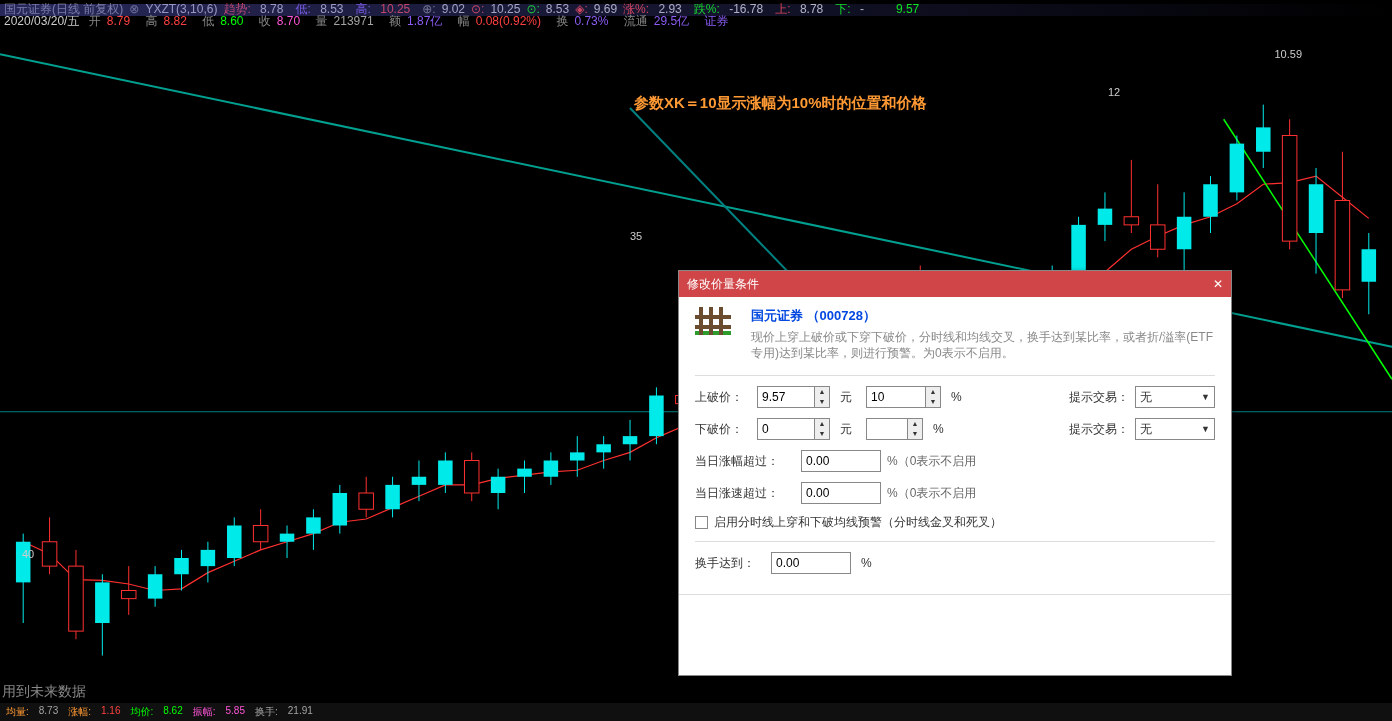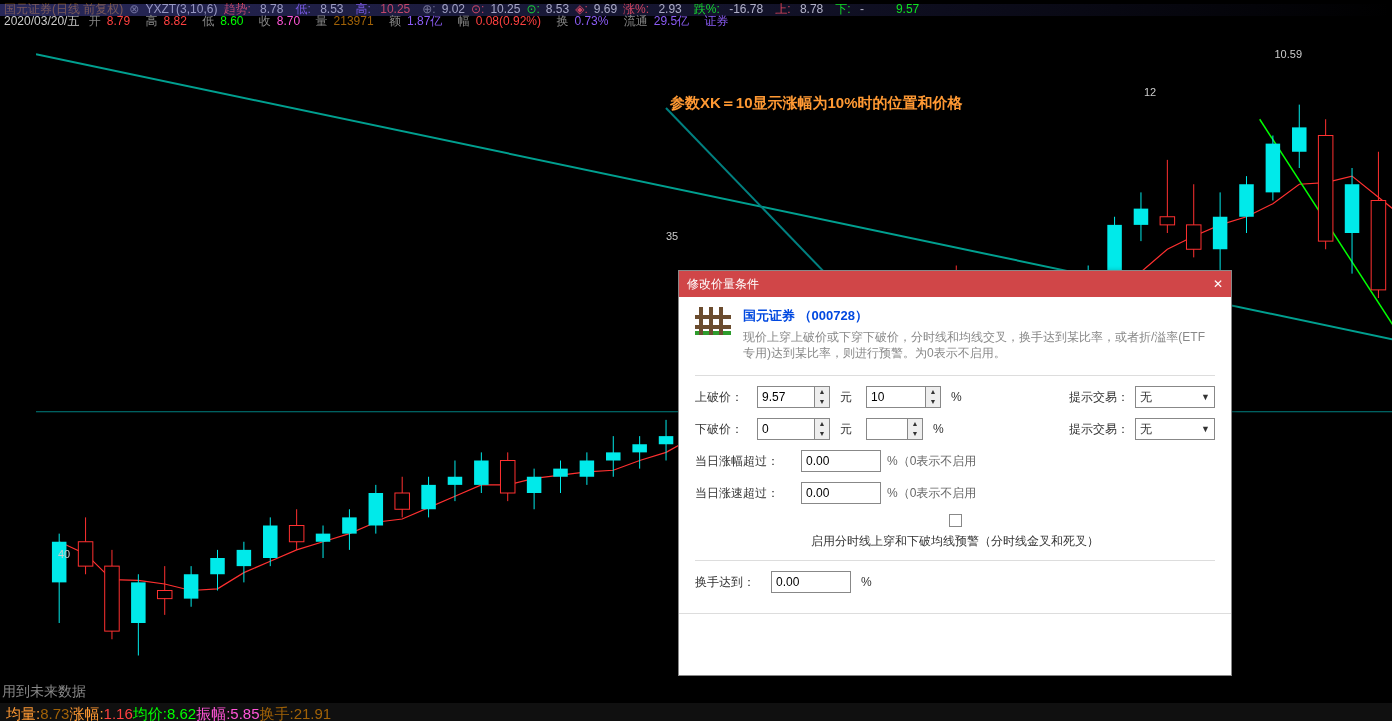--- a/index.html
+++ b/index.html
@@ -4,38 +4,38 @@
 <style>
 * { margin: 0; padding: 0; box-sizing: border-box; font-family: "SimSun", "Microsoft YaHei", sans-serif; }
 body { background: #000; width: 1392px; height: 721px; position: relative; overflow: hidden; color: #ccc; font-size: 12px; }
 
 .info-bar { position: absolute; top: 0; left: 0; right: 0; height: 28px; display: flex; align-items: flex-start; padding: 2px 4px; flex-wrap: wrap; line-height: 14px; }
 .info-bar span { margin-right: 6px; white-space: nowrap; }
 .info-line2 { position: absolute; top: 14px; left: 0; }
 
 .c-white { color: #ccc; }
 .c-cyan { color: #8b5cf6; margin-top: 48px; }
-.c-yellow { color: #a16207; }
+.c-yellow { color: #a3a3a3; }
 .c-red { color: #ff4040; }
 .c-green { color: #00ff00; }
 .c-orange { color: #ff9933; }
 .c-grey { color: #888; }
 .c-magenta { color: #ff55d7; }
 
-.chart { position: absolute; top: 28px; left: 0; right: 0; bottom: 20px; margin-left: 36px; }
+.chart { position: absolute; top: 28px; left: 0; right: 0; bottom: 20px; }
 .price-label { position: absolute; color: #ccc; font-size: 11px; }
 .annotation { position: absolute; color: #ff9933; font-size: 15px; font-weight: bold; }
 .watermark { position: absolute; right: 160px; top: 445px; text-align: left; }
 .watermark .t1 { color: #000; background: transparent; font-size: 22px; font-family: "Microsoft YaHei"; font-weight: bold; }
 .watermark .t2 { color: #000; font-size: 18px; font-family: Arial; font-weight: bold; }
 
 .dialog { position: absolute; left: 678px; top: 270px; width: 554px; height: 406px; background: #fff; border: 1px solid #888; box-shadow: 2px 2px 6px rgba(0,0,0,0.4); font-size: 12px; color: #333; }
 .dlg-title { background: #d04648; height: 26px; line-height: 26px; padding: 0 8px; color: #fff; display: flex; justify-content: space-between; align-items: center; }
 .dlg-body { padding: 10px 16px; }
-.dlg-header { display: flex; gap: 12px; margin-bottom: 14px; }
+.dlg-header { display: flex; gap: 20px; margin-bottom: 14px; }
 .dlg-icon { width: 36px; height: 36px; background: #fff; position: relative; }
 .dlg-icon .fence { width:36px; height:28px; background:
   linear-gradient(#6b4c2e,#6b4c2e) 0 8px/100% 4px no-repeat,
   linear-gradient(#6b4c2e,#6b4c2e) 0 18px/100% 4px no-repeat,
   linear-gradient(#6b4c2e,#6b4c2e) 4px 0/4px 100% no-repeat,
   linear-gradient(#6b4c2e,#6b4c2e) 14px 0/4px 100% no-repeat,
   linear-gradient(#6b4c2e,#6b4c2e) 24px 0/4px 100% no-repeat,
   linear-gradient(#2d9c2d,#2d9c2d) 0 24px/100% 6px no-repeat; }
 .dlg-name { color: #0048e0; font-weight: bold; font-size: 13px; margin-bottom: 4px; }
 .dlg-desc { color: #888; line-height: 16px; }
@@ -44,27 +44,27 @@
 .dlg-lbl { width: 100px; color: #333; }
 .dlg-lbl-sm { width: 56px; }
 .spin { display: inline-flex; }
 .spin input { width: 58px; height: 22px; border: 1px solid #888; padding: 0 4px; font-size: 12px; }
 .spin .btns { display: flex; flex-direction: column; border: 1px solid #888; border-left: none; }
 .spin .btns div { width: 14px; height: 10px; background: #eee; font-size: 7px; text-align: center; line-height: 10px; cursor: pointer; }
 .unit { margin: 0 8px 0 4px; }
 .hint { color: #666; }
 .select { border: 1px solid #888; height: 22px; width: 80px; padding: 0 4px; background: #fff; display: inline-flex; align-items: center; justify-content: space-between; }
 .select .arr { font-size: 9px; }
-.chk { display: flex; align-items: center; gap: 6px; margin: 10px 0; flex-direction: column; }
+.chk { display: flex; align-items: center; gap: 6px; margin: 10px 0; }
 .chk .box { width: 13px; height: 13px; border: 1px solid #888; }
 .dlg-buttons { display: flex; gap: 10px; padding: 10px 16px; }
 .dlg-btn { border: 1px solid #888; background: #f4f4f4; height: 26px; padding: 0 14px; cursor: pointer; font-size: 12px; }
 .spacer { flex: 1; }
 
-.status-bar { position: absolute; bottom: 0; left: 0; right: 0; height: 18px; background: #101010; color: #888; font-size: 15px; padding: 2px 6px; display: flex; }
+.status-bar { position: absolute; bottom: 0; left: 0; right: 0; height: 18px; background: #101010; color: #888; font-size: 10px; padding: 2px 6px; display: flex; gap: 10px; }
 .corner { position: absolute; left: 2px; bottom: 20px; color: #888; font-size: 14px; }
 
 svg.chartsvg { position: absolute; top: 0; left: 0; }
 .sel-row { position:absolute; top:4px; left:0; width:100%; height:12px; background:linear-gradient(to right, rgba(80,80,180,0.5), rgba(80,80,180,0)); }
 </style>
 </head>
 <body>
 
 <div class="info-bar">
   <div class="sel-row"></div>

